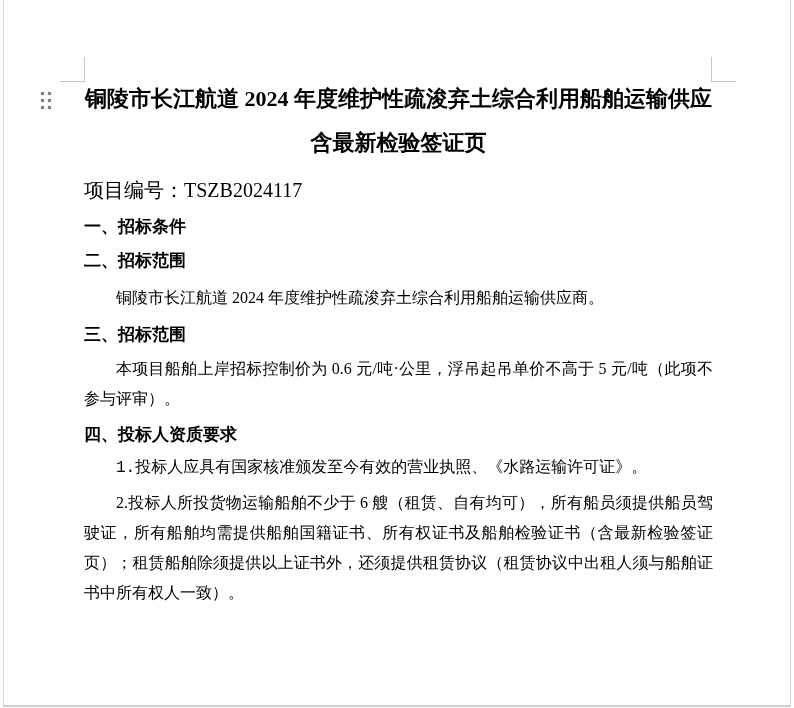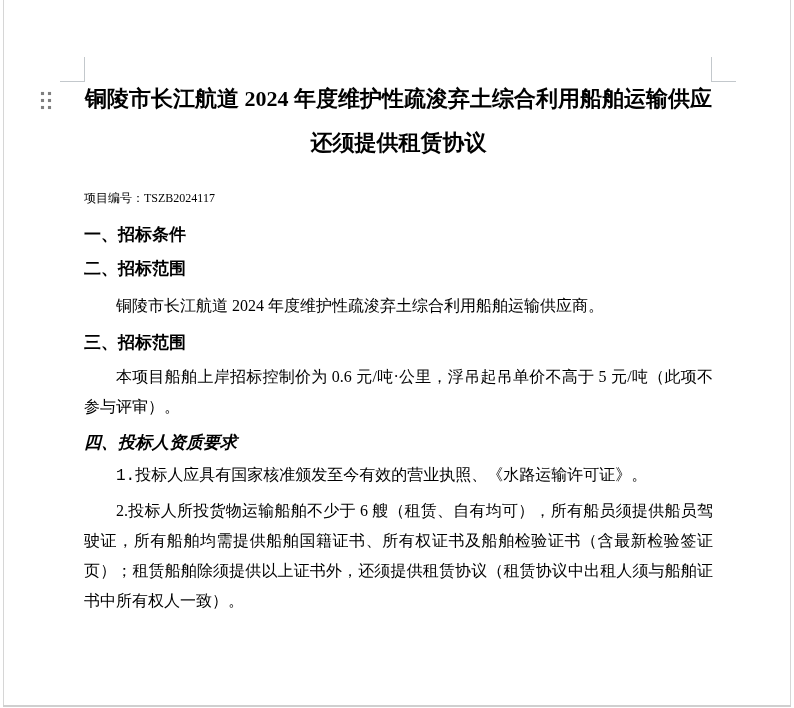--- a/index.html
+++ b/index.html
@@ -41,40 +41,40 @@
     color: #000;
   }
   .doc-title {
     margin-top: 77px;
     font-size: 22px; font-weight: bold;
     line-height: 44px; text-align: center;
     white-space: nowrap;
   }
   .doc-title .line { display: block; }
   .proj-no {
-    margin-top: 18px;
-    font-size: 12px; line-height: 30px;
+    margin-top: 10px;
+    font-size: 20px; line-height: 30px;
   }
   .sec-heading {
     font-size: 17px; font-weight: bold; line-height: 30px;
   }
   .para {
     font-size: 16px; line-height: 30px;
     text-align: justify;
     text-justify: inter-ideograph;
     text-indent: 2em;
   }
   
   #h1 { margin-top: 7px; }
   #p1 { margin-top: 9px; }
   #h2 { margin-top: 4px; }
   #p2 { margin-top: 7px; }
   #h3 { margin-top: 7px; }
   #p3 { margin-top: 4px; }
-  #h4 { margin-top: 6px; font-style: italic; }
+  #h4 { margin-top: 6px; }
   #p4a { margin-top: 3px; font-family: Liberation Mono, monospace; }
   #p4b { margin-top: 5px; }
 </style>
 </head>
 <body>
 
 <div id="stage">
 
   <div class="edge" id="edge-left"></div>
   <div class="edge" id="edge-right"></div>
@@ -91,21 +91,21 @@
       <i></i>
       <i></i>
       <i></i>
       <i></i>
   </div>
 
   <div id="content">
 
     <div class="doc-title">
       <span class="line">铜陵市长江航道 2024 年度维护性疏浚弃土综合利用船舶运输供应</span>
-      <span class="line">还须提供租赁协议</span>
+      <span class="line">含最新检验签证页</span>
     </div>
 
     <div class="proj-no">项目编号：TSZB2024117</div>
 
     <div class="sec-heading" id="h1">一、招标条件</div>
 
     <div class="sec-heading" id="h2">二、招标范围</div>
     <div class="para" id="p2">铜陵市长江航道 2024 年度维护性疏浚弃土综合利用船舶运输供应商。</div>
 
     <div class="sec-heading" id="h3">三、招标范围</div>

